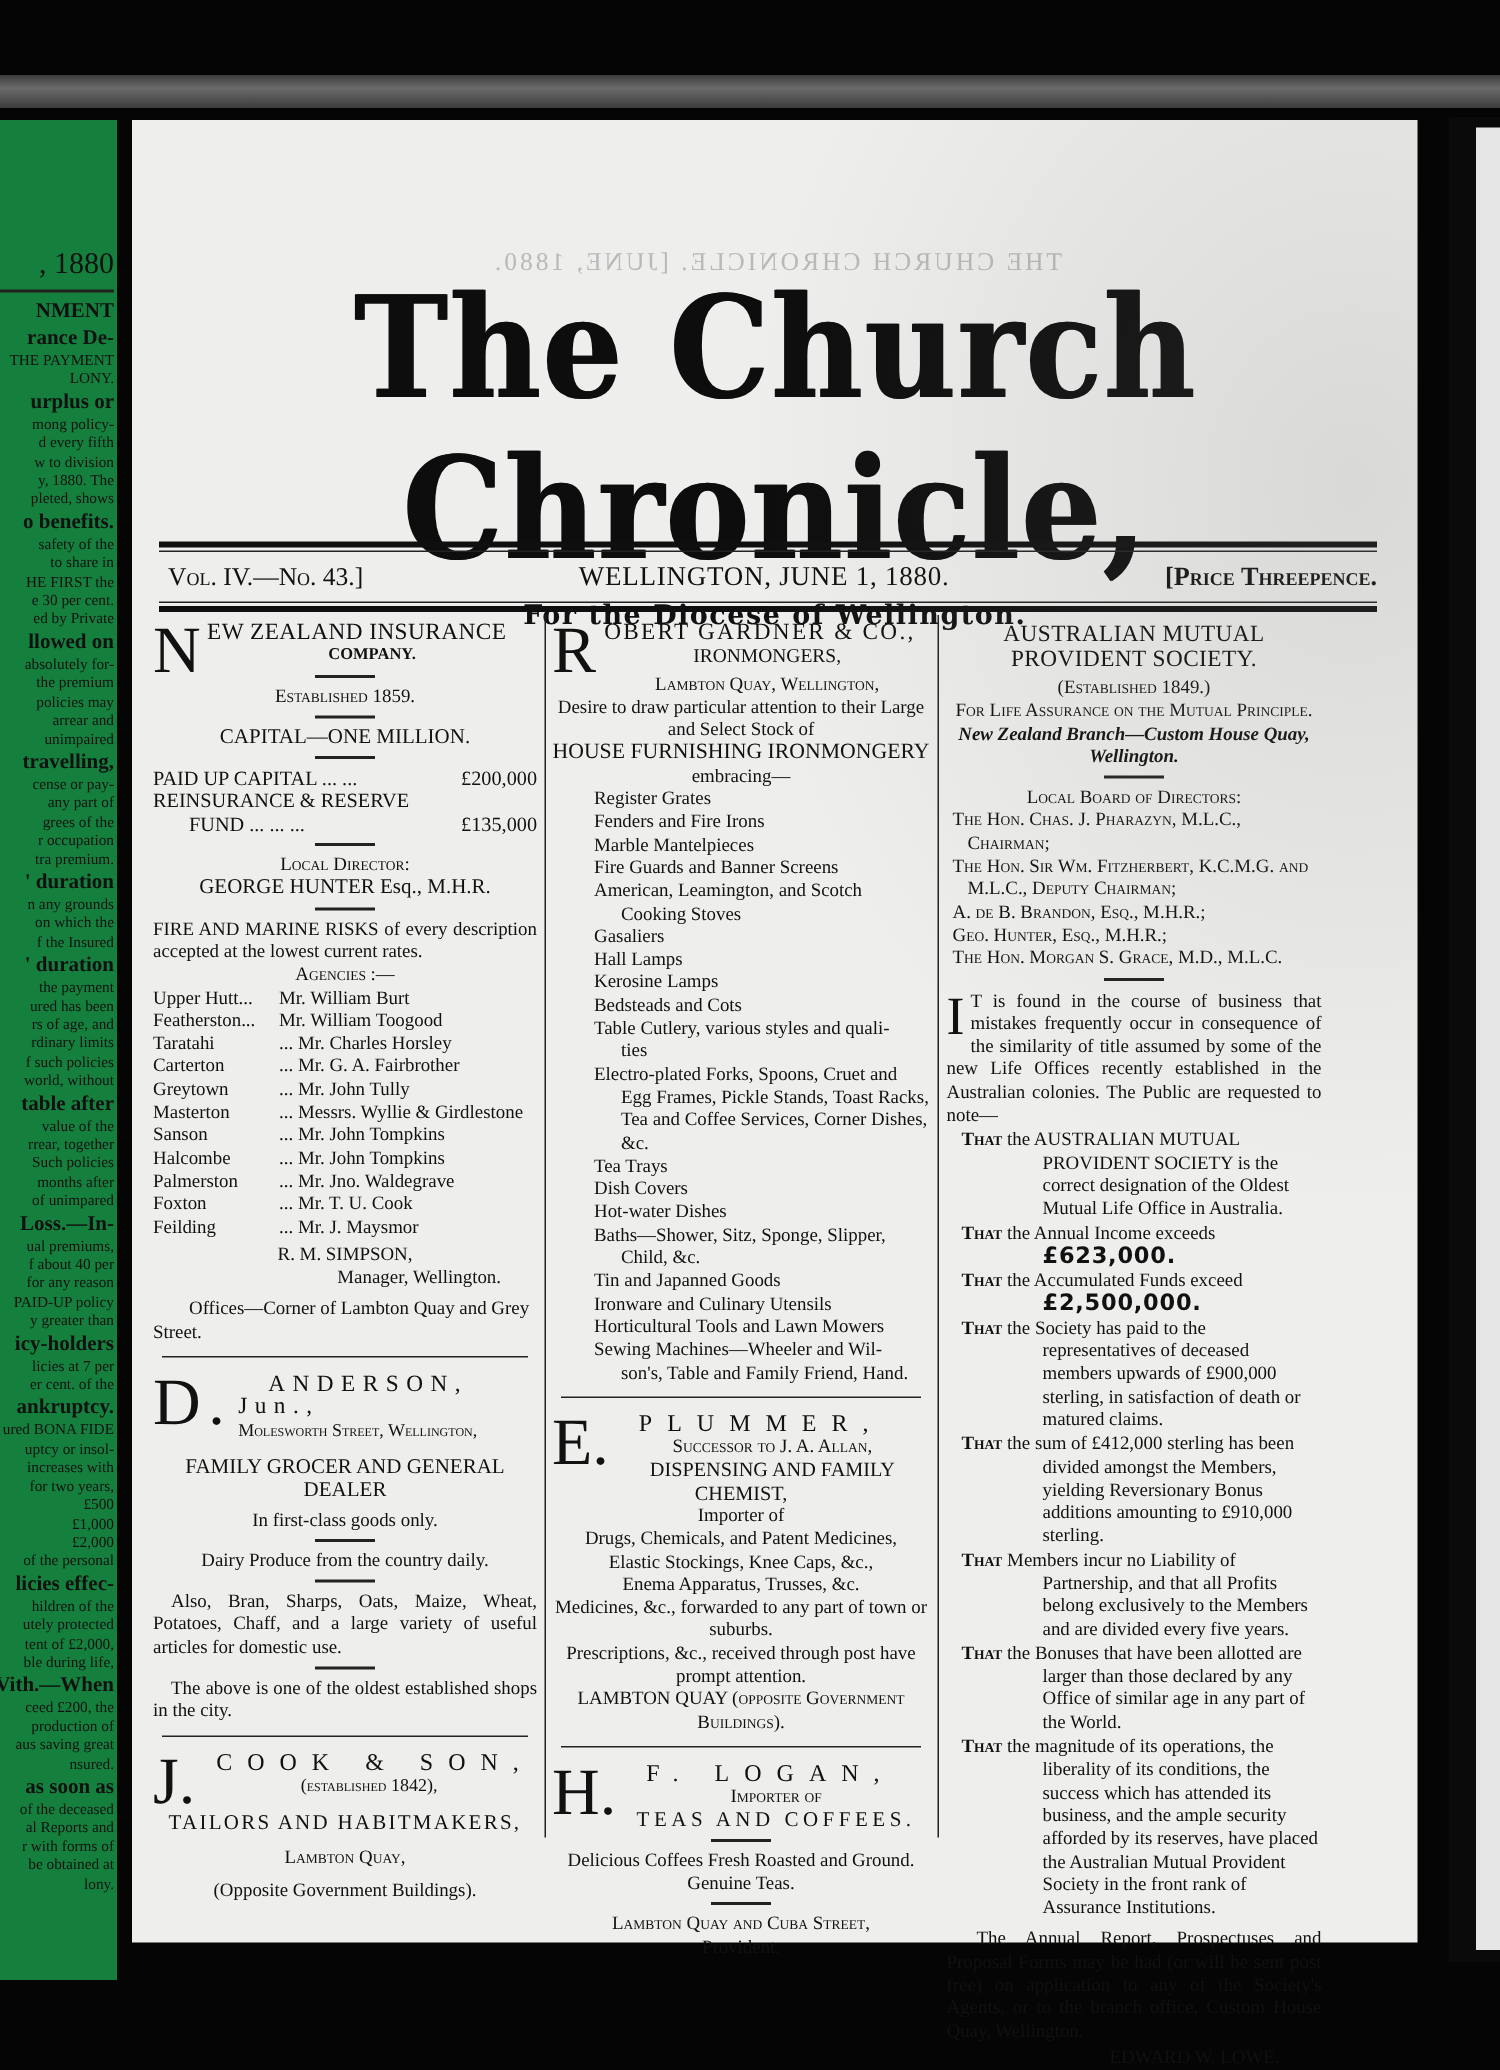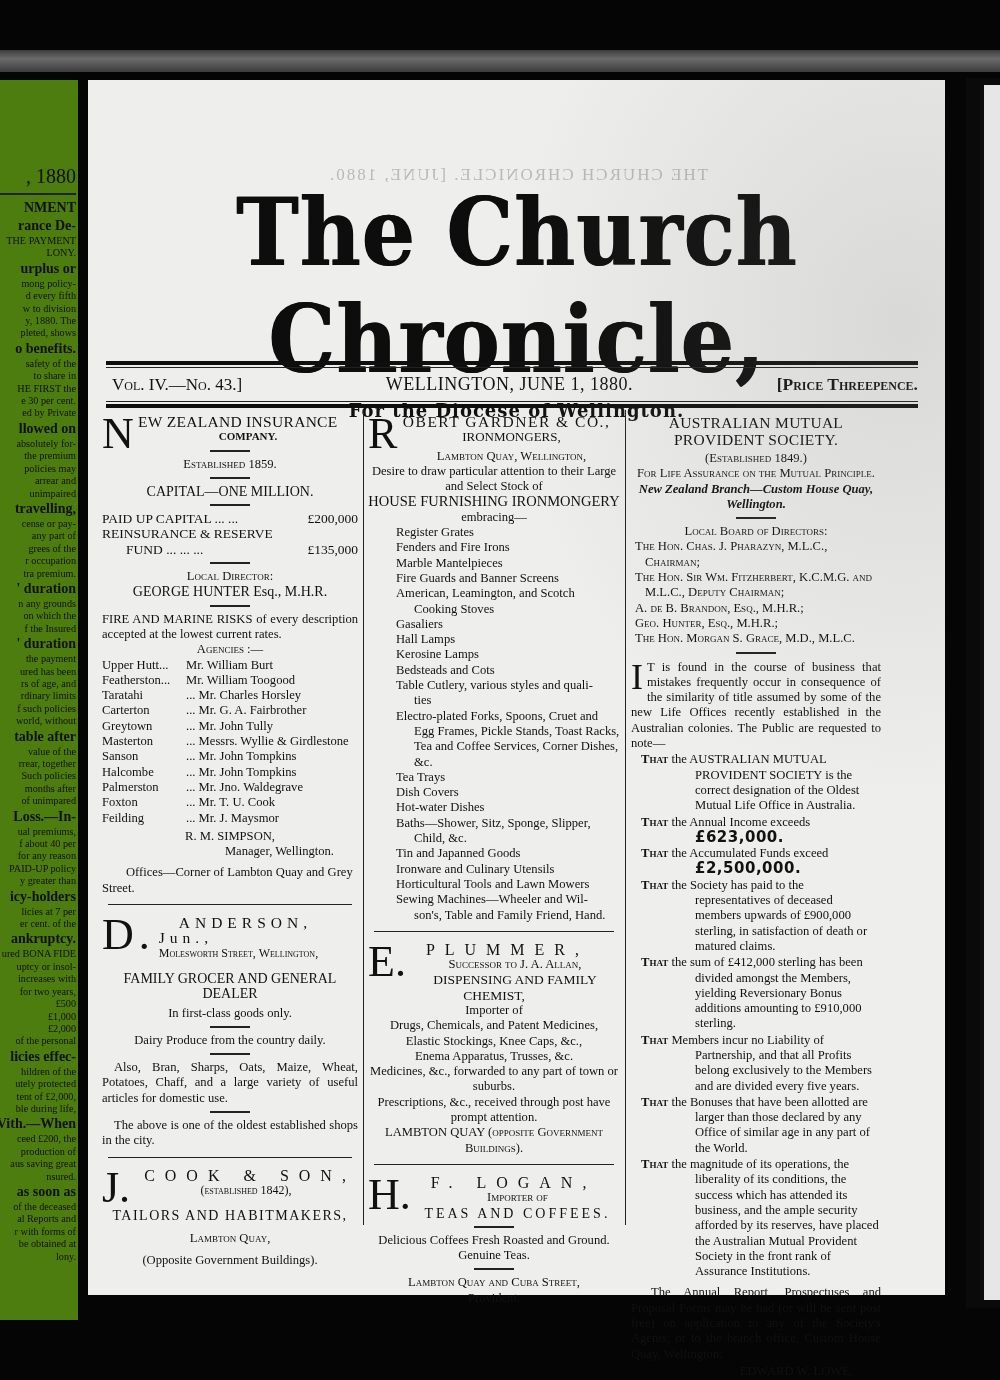--- a/index.html
+++ b/index.html
@@ -1,21 +1,21 @@
 <!DOCTYPE html>
 <html><head>
 <meta charset="utf-8">
 <style>
   * { box-sizing: border-box; margin: 0; padding: 0; }
   html, body { width: 1000px; height: 1380px; background: #050505; overflow: hidden; }
   body { position: relative; font-family: "Liberation Serif", "DejaVu Serif", serif; color: #111; }
 
   
   .top-strip { position: absolute; left: 0; top: 50px; width: 1000px; height: 22px; background: linear-gradient(#6a6a6a, #bdbdbd 40%, #6a6a6a); opacity: .55; }
-  .left-page { position: absolute; left: 0; top: 80px; width: 78px; height: 1240px; background: #4d7c0f; overflow: hidden; }
+  .left-page { position: absolute; left: 0; top: 80px; width: 78px; height: 1240px; background: #15803d; overflow: hidden; }
   .left-page .lp-text { position: absolute; right: 2px; top: 85px; width: 200px; text-align: right; font-size: 10.2px; line-height: 12.4px; white-space: nowrap; }
   .left-page .lp-line { display: block; }
   .left-page .lp-big { font-size: 14px; font-weight: bold; line-height: 18px; }
   .left-page .lp-date { font-size: 20px; line-height: 22px; margin-bottom: 6px; }
   .left-page .lp-rule { border-top: 2px solid #222; margin: 6px 0 4px; }
   .right-gutter { position: absolute; right: 0; top: 78px; width: 34px; height: 1230px; background: #0a0a0a; }
   .right-sliver { position: absolute; right: 0; top: 85px; width: 16px; height: 1215px; background: #e6e6e6; }
 
   .page { position: absolute; left: 88px; top: 80px; width: 857px; height: 1215px; background: #eeeeec; }
   .page::after { content: ""; position: absolute; left: 0; right: 0; top: 0; bottom: 0; background: radial-gradient(ellipse at 95% 20%, rgba(120,120,120,.18), transparent 35%); pointer-events: none; }

